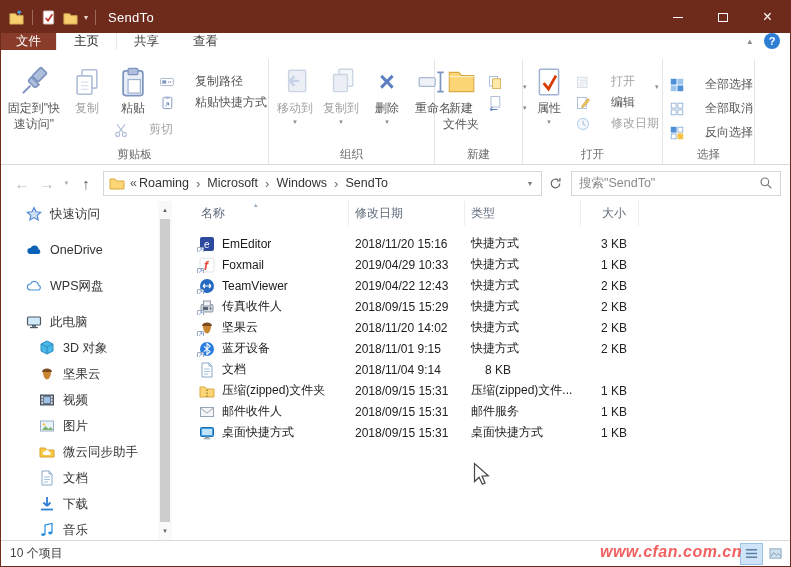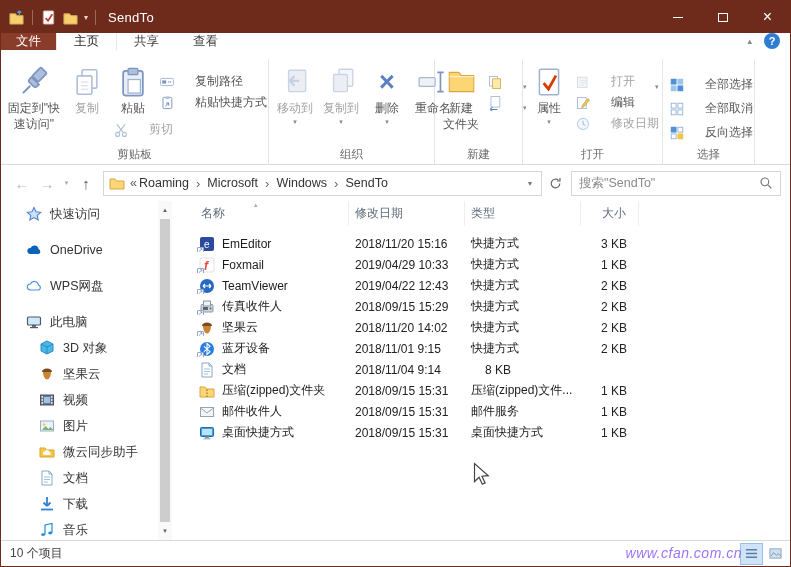--- a/index.html
+++ b/index.html
@@ -91,21 +91,21 @@
 .c-name{width:170px;display:flex;align-items:center;gap:7px;padding-left:20px;white-space:nowrap;overflow:hidden}
 .c-date{width:116px;padding-left:6px;color:#222}
 .c-type{width:116px;padding-left:6px;white-space:nowrap;overflow:hidden}
 .c-size{width:58px;text-align:right;padding-right:12px;color:#222}
 
 .statusbar{position:absolute;left:0;right:0;bottom:0;height:26px;border-top:1px solid #d9d9d9;background:#fff;display:flex;align-items:center;font-size:12px;color:#444;padding-left:9px}
 .viewbtns{margin-left:auto;display:flex;margin-right:3px;gap:1px}
 .vbtn{width:23px;height:22px;display:flex;align-items:center;justify-content:center;border:1px solid transparent}
 .vbtn.sel{background:#cfe4f7;border-color:#9ac2e8}
 .vbtn .ico{width:13px;height:13px}
-.watermark{position:absolute;right:48px;bottom:5px;font-size:14px;font-style:italic;font-weight:normal;color:#8b5cf6;opacity:.85;letter-spacing:.5px;pointer-events:none}
+.watermark{position:absolute;right:48px;bottom:5px;font-size:16px;font-style:italic;font-weight:bold;color:#ef4444;opacity:.85;letter-spacing:.5px;pointer-events:none}
 .cursor{position:absolute;left:472px;top:461px;width:17px;height:25px;z-index:60;pointer-events:none}
 </style>
 </head>
 <body>
 
 <div class="titlebar">
   <div class="qat">
     <span class="ico">
         <svg viewBox="0 0 18 18">
           <path d="M2 5h6l1.5 2H16v9H2z" fill="#f7cf6e" stroke="#caa14f"></path>

